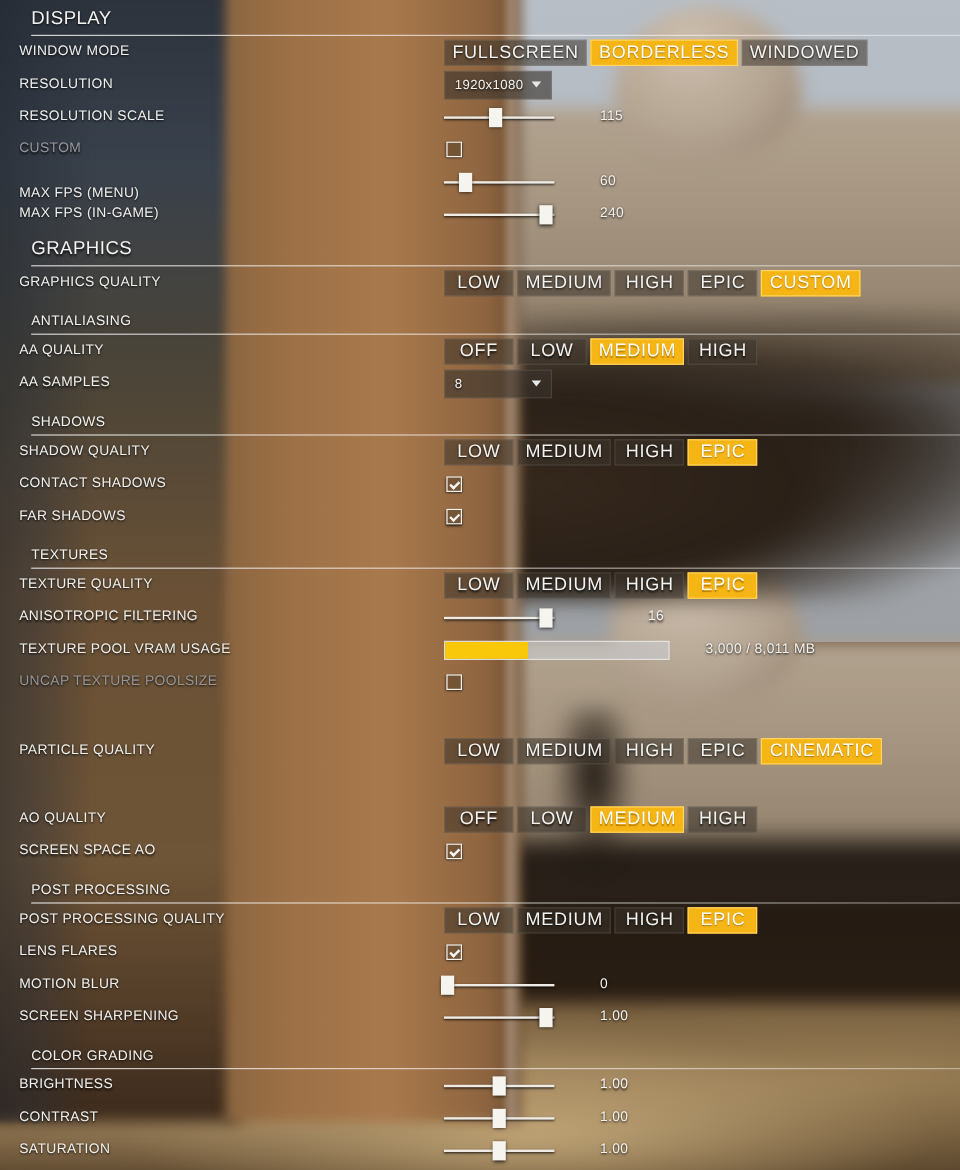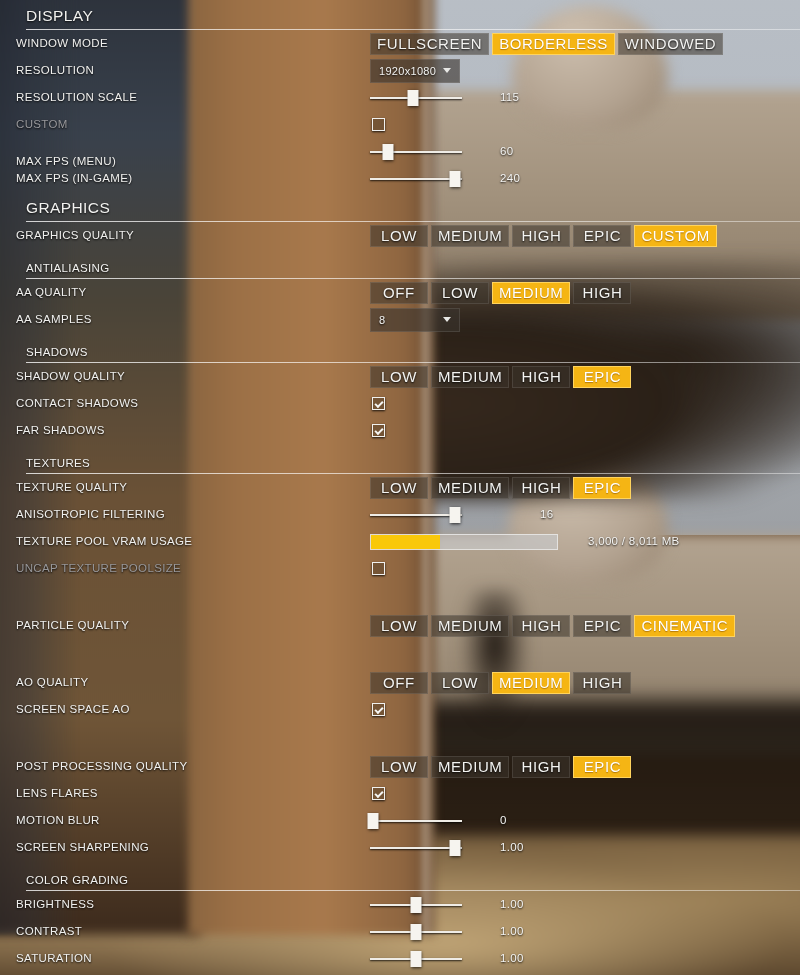--- a/index.html
+++ b/index.html
@@ -320,20 +320,24 @@
     </div>
     <div class="label" style="top: 675.5px;">AO QUALITY</div>
     <div class="segs" style="left: 370px; top: 671.5px;">
       <div class="seg" style="min-width: 58px;">OFF</div>
       <div class="seg" style="min-width: 58px;">LOW</div>
       <div class="seg on" style="min-width: 58px;">MEDIUM</div>
       <div class="seg" style="min-width: 58px;">HIGH</div>
     </div>
     <div class="label" style="top: 702.5px;">SCREEN SPACE AO</div>
     <div class="checkbox checked" style="left: 372px; top: 702.5px;"></div>
+    <div class="section-head" style="top: 723px; height: 30px;">
+      <div class="sh-text sub" style="font-size: 11.5px; letter-spacing: 0.35px;">POST PROCESSING</div>
+      <div class="sh-rule"></div>
+    </div>
     <div class="label" style="top: 759.5px;">POST PROCESSING QUALITY</div>
     <div class="segs" style="left: 370px; top: 755.5px;">
       <div class="seg" style="min-width: 58px;">LOW</div>
       <div class="seg" style="min-width: 58px;">MEDIUM</div>
       <div class="seg" style="min-width: 58px;">HIGH</div>
       <div class="seg on" style="min-width: 58px;">EPIC</div>
     </div>
     <div class="label" style="top: 786.5px;">LENS FLARES</div>
     <div class="checkbox checked" style="left: 372px; top: 786.5px;"></div>
     <div class="label" style="top: 813.5px;">MOTION BLUR</div>

